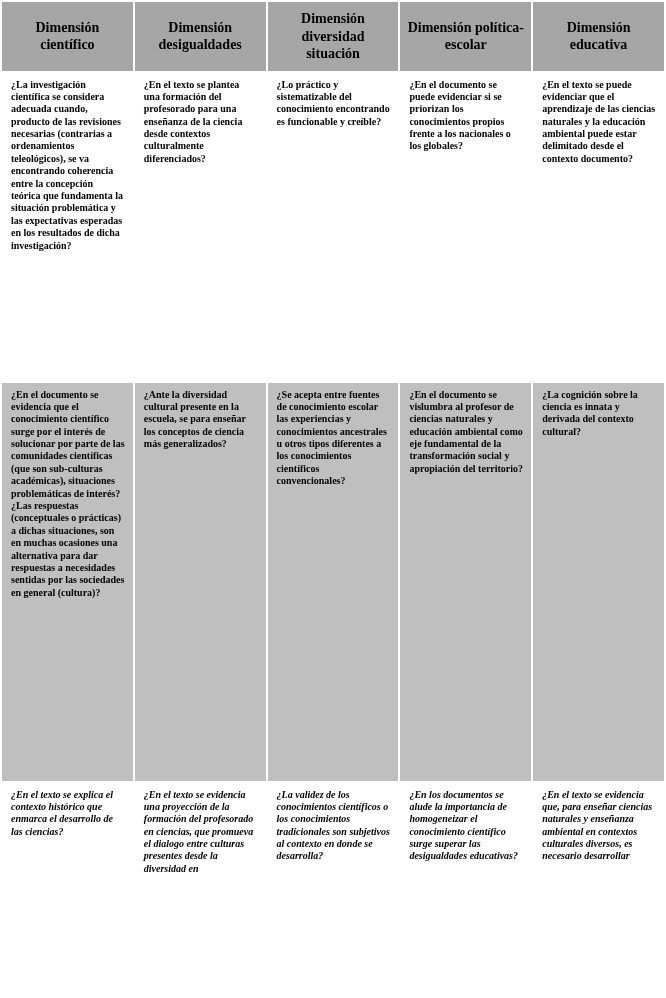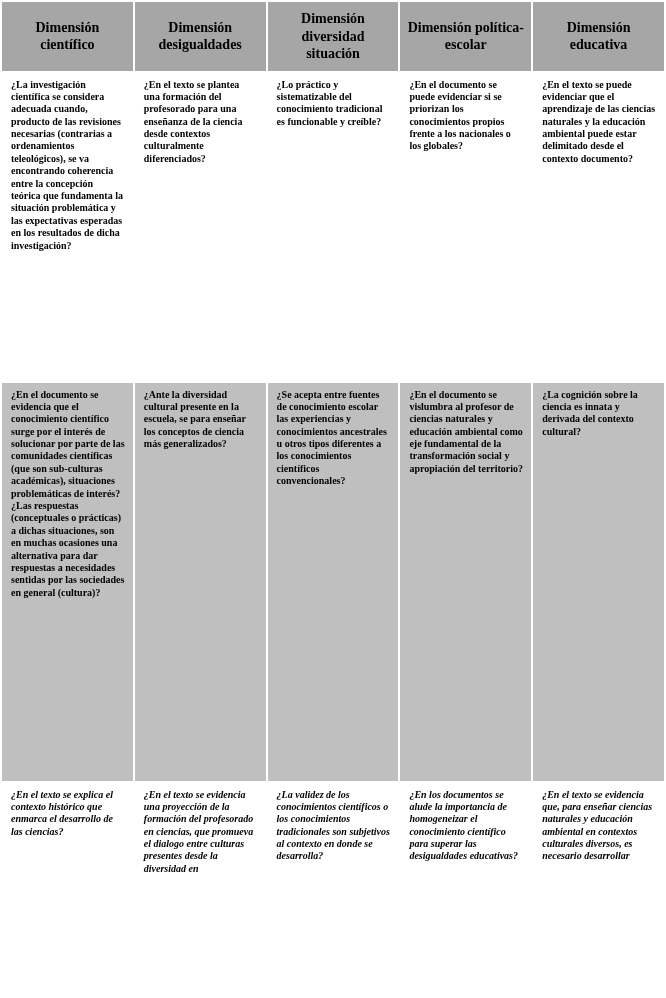--- a/index.html
+++ b/index.html
@@ -61,32 +61,32 @@
       <th>Dimensión desigualdades</th>
       <th>Dimensión diversidad situación</th>
       <th>Dimensión política-escolar</th>
       <th>Dimensión educativa</th>
     </tr>
   </thead>
   <tbody>
     <tr class="row-white">
       <td>¿La investigación científica se considera adecuada cuando, producto de las revisiones necesarias (contrarias a ordenamientos teleológicos), se va encontrando coherencia entre la concepción teórica que fundamenta la situación problemática y las expectativas esperadas en los resultados de dicha investigación?</td>
       <td>¿En el texto se plantea una formación del profesorado para una enseñanza de la ciencia desde contextos culturalmente diferenciados?</td>
-      <td>¿Lo práctico y sistematizable del conocimiento tradicional es funcionable y creíble?</td>
+      <td>¿Lo práctico y sistematizable del conocimiento encontrando es funcionable y creíble?</td>
       <td>¿En el documento se puede evidenciar si se priorizan los conocimientos propios frente a los nacionales o los globales?</td>
       <td>¿En el texto se puede evidenciar que el aprendizaje de las ciencias naturales y la educación ambiental puede estar delimitado desde el contexto documento?</td>
     </tr>
     <tr class="row-gray">
       <td>¿En el documento se evidencia que el conocimiento científico surge por el interés de solucionar por parte de las comunidades científicas (que son sub-culturas académicas), situaciones problemáticas de interés? ¿Las respuestas (conceptuales o prácticas) a dichas situaciones, son en muchas ocasiones una alternativa para dar respuestas a necesidades sentidas por las sociedades en general (cultura)?</td>
       <td>¿Ante la diversidad cultural presente en la escuela, se para enseñar los conceptos de ciencia más generalizados?</td>
       <td>¿Se acepta entre fuentes de conocimiento escolar las experiencias y conocimientos ancestrales u otros tipos diferentes a los conocimientos científicos convencionales?</td>
       <td>¿En el documento se vislumbra al profesor de ciencias naturales y educación ambiental como eje fundamental de la transformación social y apropiación del territorio?</td>
       <td>¿La cognición sobre la ciencia es innata y derivada del contexto cultural?</td>
     </tr>
     <tr class="row-white">
       <td>¿En el texto se explica el contexto histórico que enmarca el desarrollo de las ciencias?</td>
       <td>¿En el texto se evidencia una proyección de la formación del profesorado en ciencias, que promueva el dialogo entre culturas presentes desde la diversidad en</td>
       <td>¿La validez de los conocimientos científicos o los conocimientos tradicionales son subjetivos al contexto en donde se desarrolla?</td>
-      <td>¿En los documentos se alude la importancia de homogeneizar el conocimiento científico para superar las desigualdades educativas?</td>
-      <td>¿En el texto se evidencia que, para enseñar ciencias naturales y educación ambiental en contextos culturales diversos, es necesario desarrollar</td>
+      <td>¿En los documentos se alude la importancia de homogeneizar el conocimiento científico surge superar las desigualdades educativas?</td>
+      <td>¿En el texto se evidencia que, para enseñar ciencias naturales y enseñanza ambiental en contextos culturales diversos, es necesario desarrollar</td>
     </tr>
   </tbody>
 </table>
 
 </body></html>

